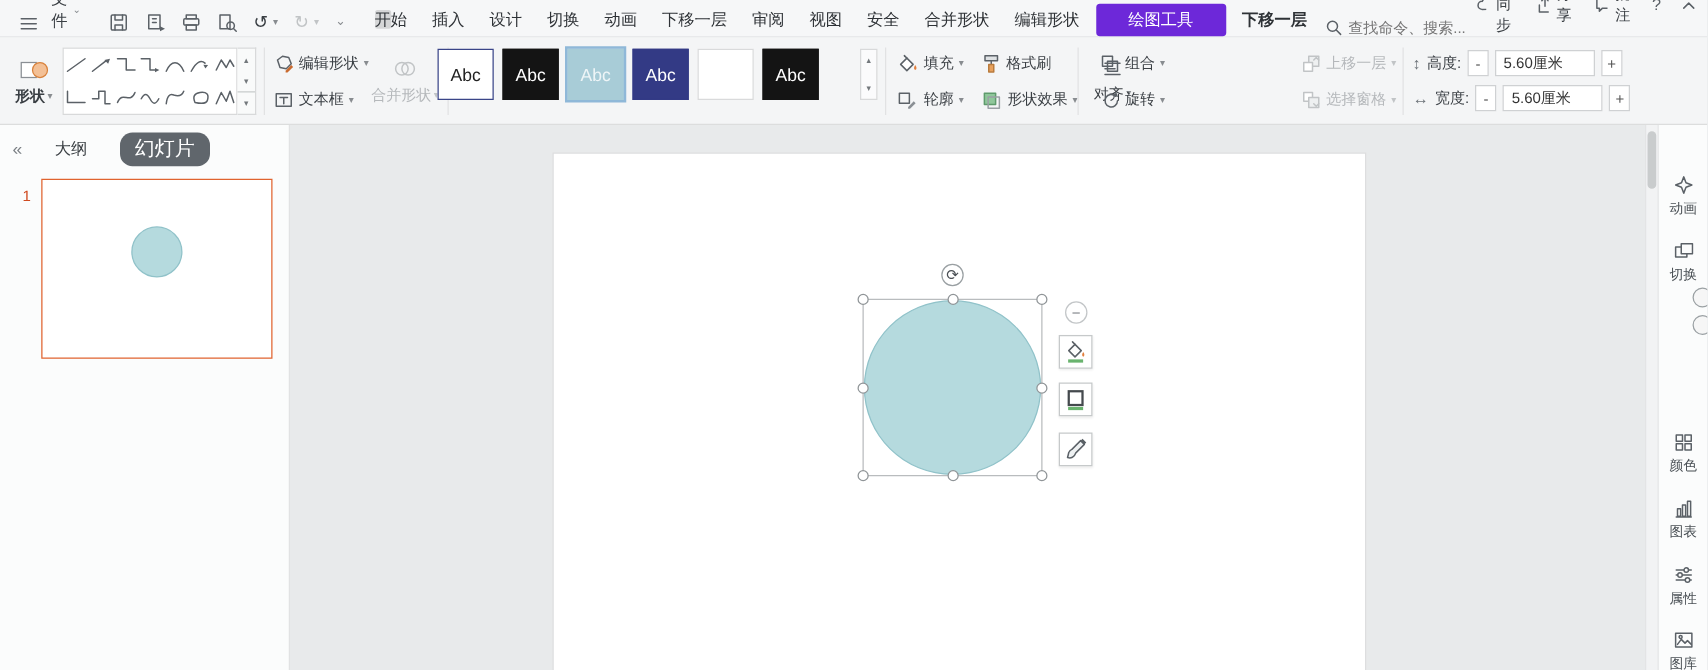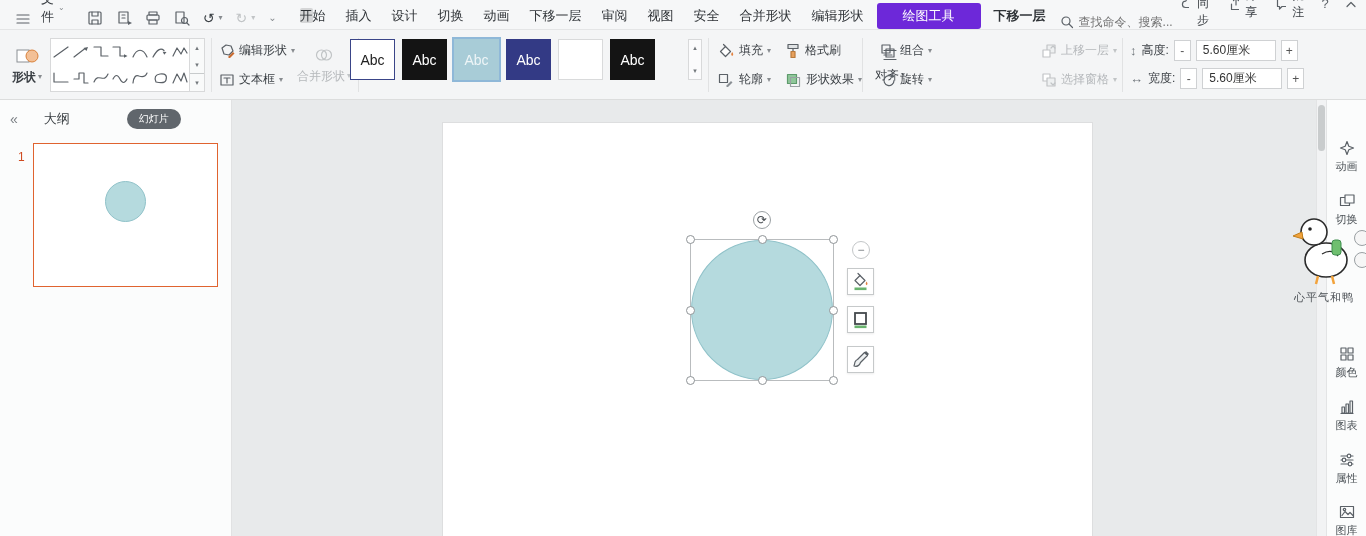--- a/index.html
+++ b/index.html
@@ -43,21 +43,21 @@
   .more-strip{position:absolute;left:688px;top:9px;width:14px;height:41px;border:1px solid #d8d9da;background:#fbfbfc;display:flex;flex-direction:column;align-items:center;justify-content:space-between;padding:4px 0;font-size:7px;color:#73787c;}
   .size-row{position:absolute;display:flex;align-items:center;gap:5px;}
   .size-ic{color:#6e747a;font-size:13px;}
   .stepbtn{width:17px;height:21px;border:1px solid #cfd1d3;background:#fff;font-size:12px;color:#555;display:flex;align-items:center;justify-content:center;}
   .size-input{width:80px;height:21px;border:1px solid #cfd1d3;background:#fff;font-size:12px;color:#333;padding:0 6px;outline:none;}
   
   .left-panel{position:absolute;left:0;top:100px;width:232px;bottom:0;background:#fbfcfc;border-right:1px solid #e1e2e3;}
   .lp-head{display:flex;align-items:center;height:38px;padding-left:10px;gap:26px;color:#4a4f54;}
   .lp-collapse{background:none;border:none;font-size:14px;color:#7a7f84;}
   .lp-tab{background:none;border:none;font-size:13px;color:#3c4145;}
-  .pill{background:#60666c;color:#fff;border-radius:10px;padding:3px 12px;font-size:10px;border:none;margin-left:31px;}
+  .pill{background:#60666c;color:#fff;border-radius:10px;padding:3px 12px;font-size:16px;border:none;}
   .thumb-num{position:absolute;left:18px;top:50px;color:#cf4a20;font-size:12px;}
   .thumb{position:absolute;left:33px;top:43px;width:185px;height:144px;background:#fff;border:1px solid #e0632f;}
   .thumb-circle{position:absolute;left:71px;top:37px;width:41px;height:41px;border-radius:50%;border:1px solid;}
   
   .canvas-area{position:absolute;left:232px;top:100px;width:1094px;bottom:0;background:#e8eaeb;overflow:hidden;}
   .slide{position:absolute;left:211px;top:23px;width:649px;height:430px;background:#fff;box-shadow:0 0 0 1px #dddedf;}
   .selection{position:absolute;left:458px;top:139px;width:144px;height:142px;border:1px solid #b9bcbe;}
   .shape-circle{position:absolute;inset:0;border-radius:50%;border:1px solid;}
   .hd{position:absolute;width:9px;height:9px;border-radius:50%;background:#fff;border:1px solid #8f9497;}
   .rot{position:absolute;left:50%;top:-29px;margin-left:-9px;width:18px;height:18px;border-radius:50%;background:#fff;border:1px solid #9aa0a3;display:flex;align-items:center;justify-content:center;font-size:12px;color:#4a4f54;}
@@ -534,28 +534,16 @@
     <button class="rp-item" style="top:404px;">
       <svg class="ic" width="16" height="16">
           <rect x="1.5" y="2.5" width="13" height="11"></rect>
           <path d="M3 11.5 l3 -4 3 3 2 -2 3 3"></path>
           <circle cx="5.5" cy="5.5" r="1.2"></circle>
         </svg>
       <span>图库</span>
     </button>
   </aside>
 
-  <div class="mascot">
-    <svg width="64" height="80" viewBox="0 0 64 80">
-      <ellipse cx="34" cy="50" rx="21" ry="17" fill="#fff" stroke="#2b2b2b" stroke-width="1.6"></ellipse>
-      <circle cx="22" cy="22" r="13" fill="#fff" stroke="#2b2b2b" stroke-width="1.6"></circle>
-      <path d="M10 22 L1 26 l10 3 z" fill="#f2a33c" stroke="#c07f1c"></path>
-      <circle cx="18" cy="19" r="1.8" fill="#222"></circle>
-      <path d="M30 44 q10 -6 16 2" fill="none" stroke="#2b2b2b" stroke-width="1.3"></path>
-      <rect x="40" y="30" width="9" height="15" rx="3" fill="#6fbf6f" stroke="#3f8f4f"></rect>
-      <path d="M26 66 l-2 8 M40 66 l2 8" stroke="#f2a33c" stroke-width="2.5" fill="none"></path>
-    </svg>
-    <span class="mascot-txt">心平气和鸭</span>
-  </div>
   <span class="badge" style="left:1354px;top:230px;"></span>
   <span class="badge" style="left:1354px;top:252px;"></span>
 
 </div>
 
 </body></html>

